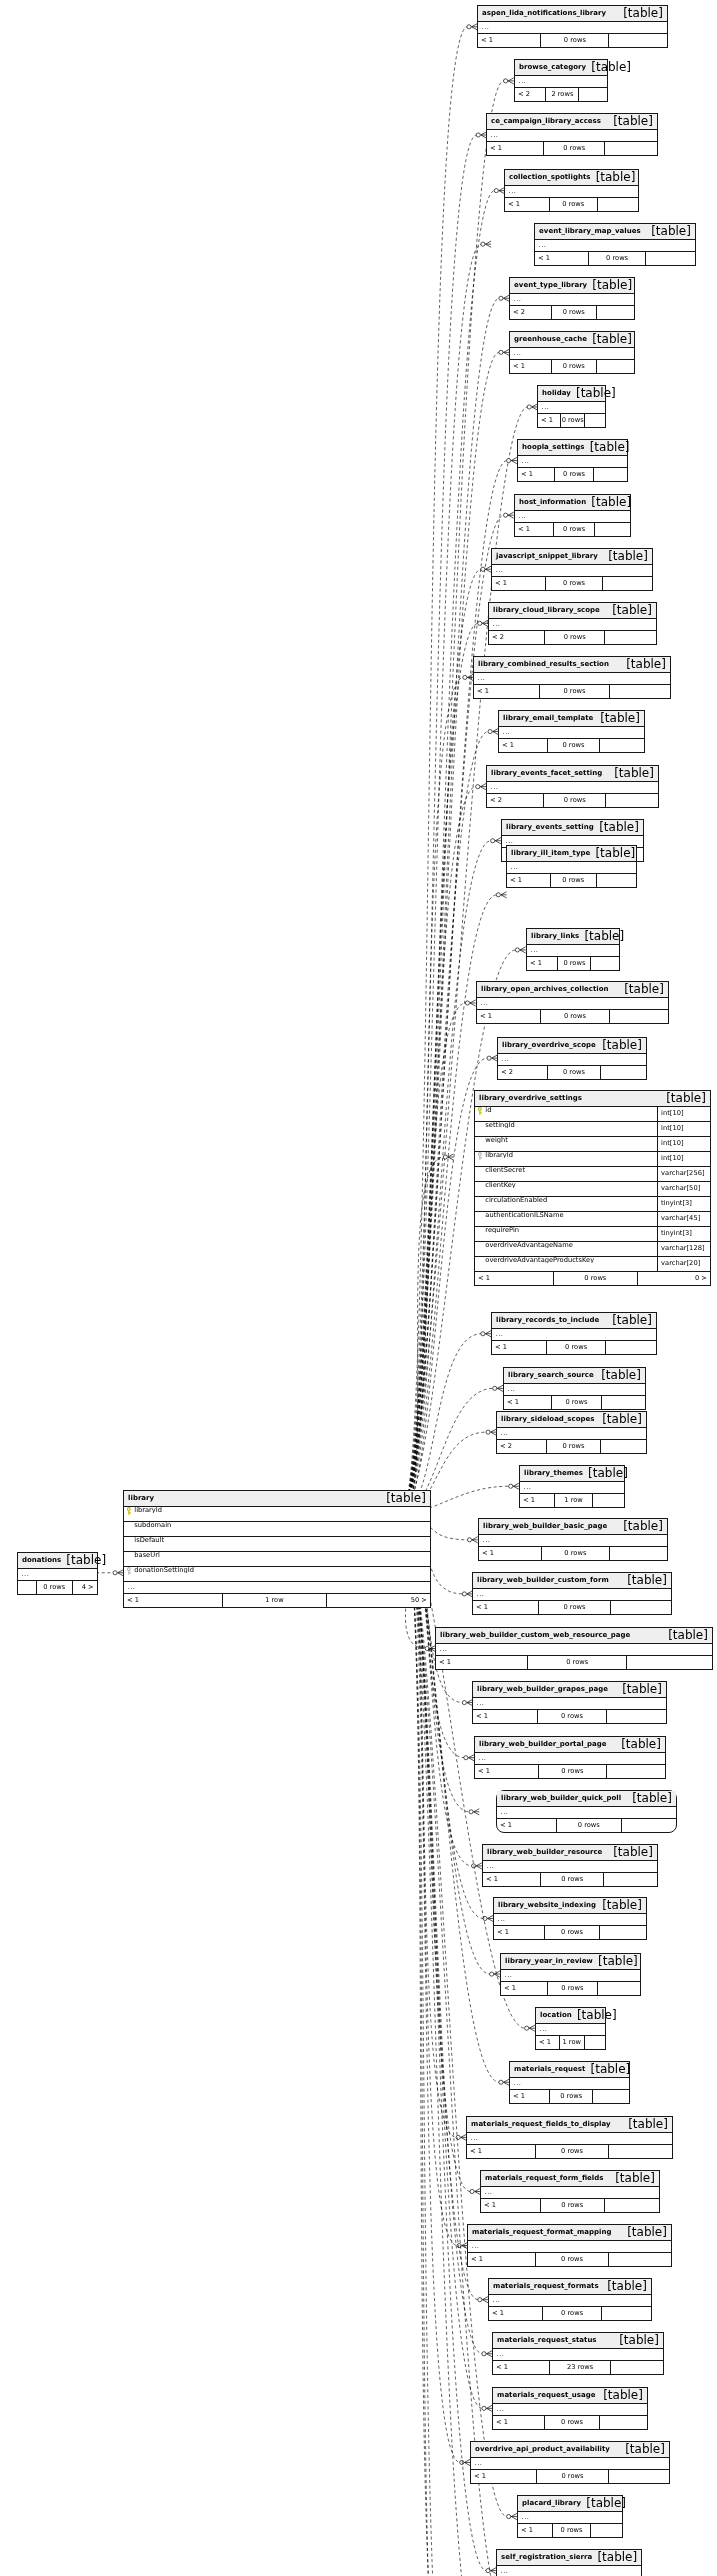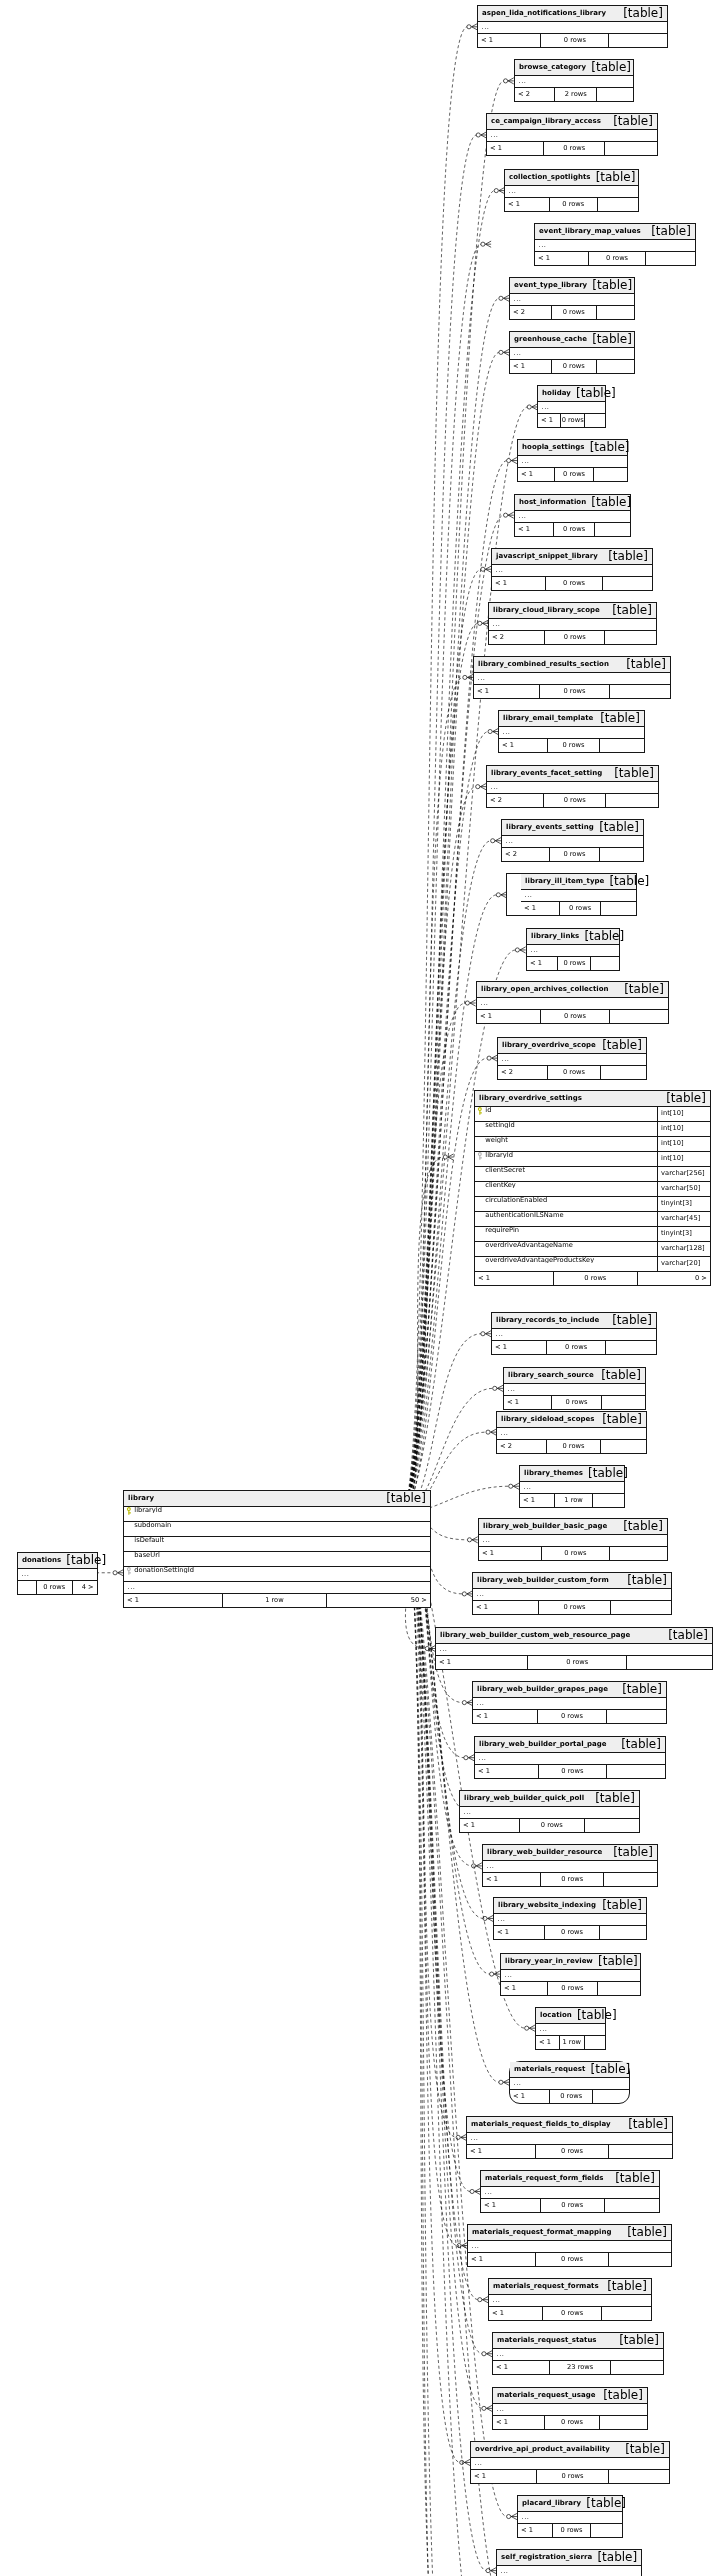--- a/index.html
+++ b/index.html
@@ -249,21 +249,21 @@
       <span class="tbl-kind">[table]</span>
     </div>
     <div></div>
     <div class="ellipsis-row">...</div>
     <div class="tbl-footer">
       <span class="f-left" style="width: 33%;">&lt; 1</span>
       <span class="f-mid" style="width: 36%;">0 rows</span>
       <span class="f-right" style="width: 31%;"></span>
     </div>
   </div>
-    <div class="tbl" style="left: 514px; top: 59px; width: 120px;">
+    <div class="tbl" style="left: 514px; top: 59px; width: 94px;">
     <div class="tbl-header">
       <span class="tbl-name">browse_category</span>
       <span class="tbl-kind">[table]</span>
     </div>
     <div></div>
     <div class="ellipsis-row">...</div>
     <div class="tbl-footer">
       <span class="f-left" style="width: 33%;">&lt; 2</span>
       <span class="f-mid" style="width: 36%;">2 rows</span>
       <span class="f-right" style="width: 31%;"></span>
@@ -444,21 +444,21 @@
       <span class="tbl-kind">[table]</span>
     </div>
     <div></div>
     <div class="ellipsis-row">...</div>
     <div class="tbl-footer">
       <span class="f-left" style="width: 33%;">&lt; 2</span>
       <span class="f-mid" style="width: 36%;">0 rows</span>
       <span class="f-right" style="width: 31%;"></span>
     </div>
   </div>
-    <div class="tbl" style="left: 506px; top: 873px; width: 131px; padding-left: 14px;">
+    <div class="tbl" style="left: 506px; top: 845px; width: 131px;">
     <div class="tbl-header">
       <span class="tbl-name">library_ill_item_type</span>
       <span class="tbl-kind">[table]</span>
     </div>
     <div></div>
     <div class="ellipsis-row">...</div>
     <div class="tbl-footer">
       <span class="f-left" style="width: 33%;">&lt; 1</span>
       <span class="f-mid" style="width: 36%;">0 rows</span>
       <span class="f-right" style="width: 31%;"></span>
@@ -694,21 +694,21 @@
       <span class="tbl-kind">[table]</span>
     </div>
     <div></div>
     <div class="ellipsis-row">...</div>
     <div class="tbl-footer">
       <span class="f-left" style="width: 33%;">&lt; 1</span>
       <span class="f-mid" style="width: 36%;">0 rows</span>
       <span class="f-right" style="width: 31%;"></span>
     </div>
   </div>
-    <div class="tbl" style="left: 459px; top: 1790px; width: 181px;">
+    <div class="tbl" style="left: 496px; top: 1790px; width: 181px; border-radius: 8px;">
     <div class="tbl-header">
       <span class="tbl-name">library_web_builder_quick_poll</span>
       <span class="tbl-kind">[table]</span>
     </div>
     <div></div>
     <div class="ellipsis-row">...</div>
     <div class="tbl-footer">
       <span class="f-left" style="width: 33%;">&lt; 1</span>
       <span class="f-mid" style="width: 36%;">0 rows</span>
       <span class="f-right" style="width: 31%;"></span>
@@ -759,21 +759,21 @@
       <span class="tbl-kind">[table]</span>
     </div>
     <div></div>
     <div class="ellipsis-row">...</div>
     <div class="tbl-footer">
       <span class="f-left" style="width: 33%;">&lt; 1</span>
       <span class="f-mid" style="width: 36%;">1 row</span>
       <span class="f-right" style="width: 31%;"></span>
     </div>
   </div>
-    <div class="tbl" style="left: 509px; top: 2061px; width: 121px; border-radius: 11px;">
+    <div class="tbl" style="left: 509px; top: 2061px; width: 121px;">
     <div class="tbl-header">
       <span class="tbl-name">materials_request</span>
       <span class="tbl-kind">[table]</span>
     </div>
     <div></div>
     <div class="ellipsis-row">...</div>
     <div class="tbl-footer">
       <span class="f-left" style="width: 33%;">&lt; 1</span>
       <span class="f-mid" style="width: 36%;">0 rows</span>
       <span class="f-right" style="width: 31%;"></span>

